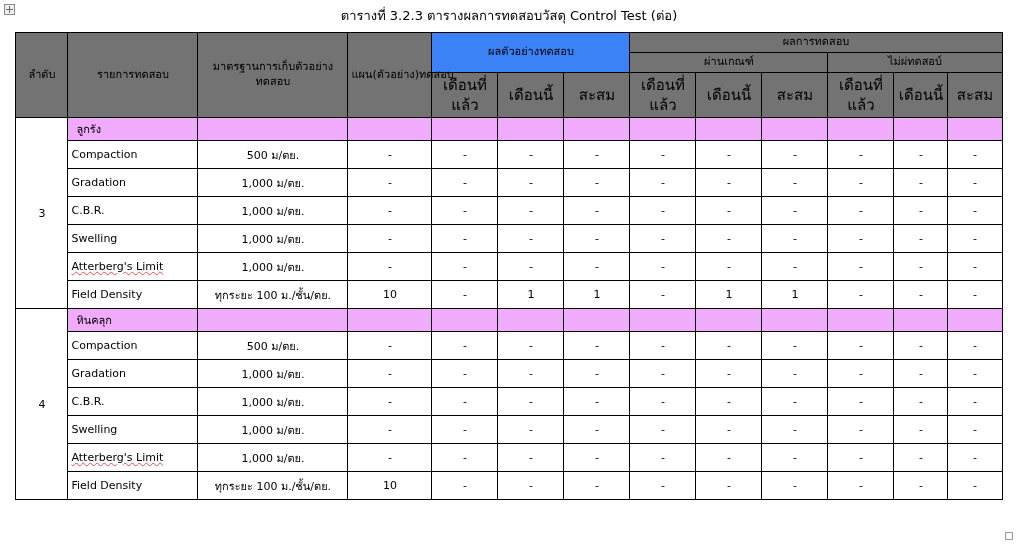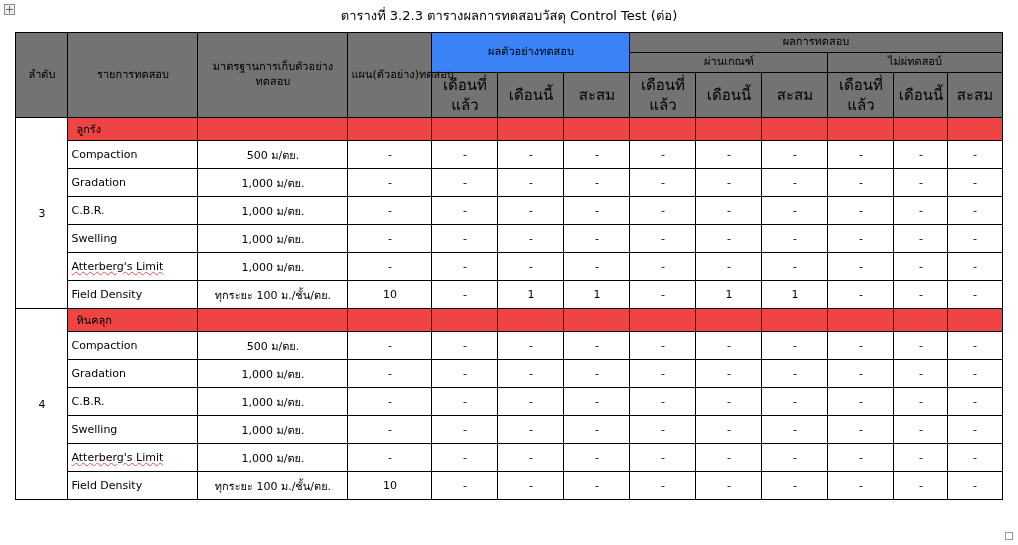--- a/index.html
+++ b/index.html
@@ -102,21 +102,21 @@
   }
   td.c-std {
     text-align: center;
     font-size: 11.5px;
   }
   td.c-num {
     text-align: center;
     font-size: 11.5px;
   }
   tr.group-row td {
-    background: #ef4444;
+    background: #f0abfc;
     height: 20px;
   }
   tr.group-row td.c-item {
     text-align: left;
     padding-left: 8px;
   }
   .sep-top td {
     border-top: 2px solid #000000;
     margin-left: 8px;
   }

